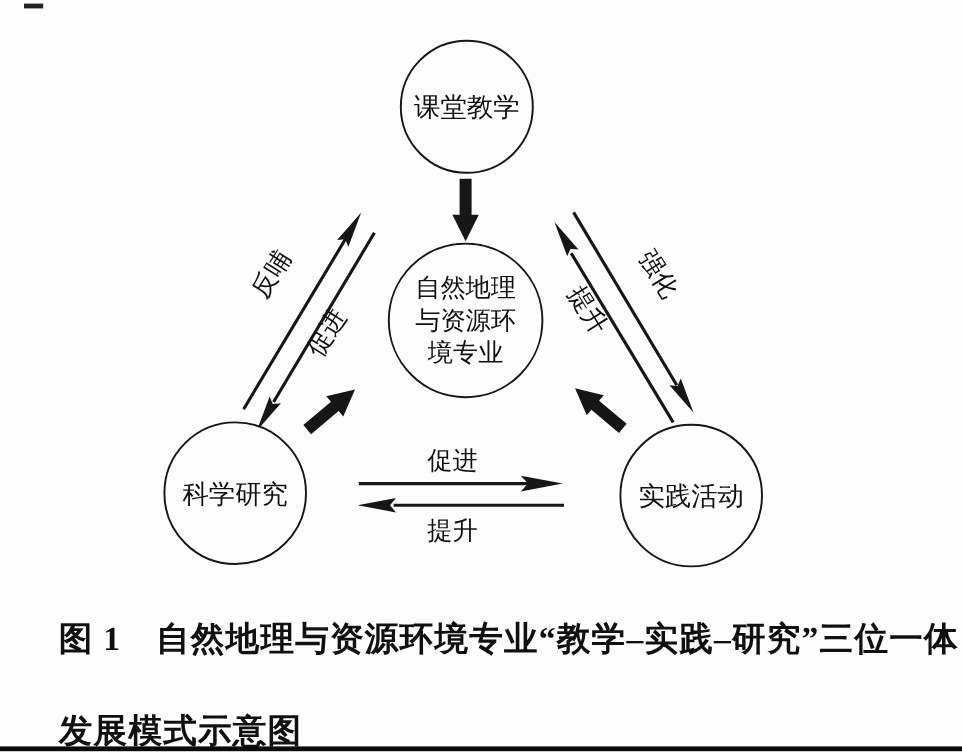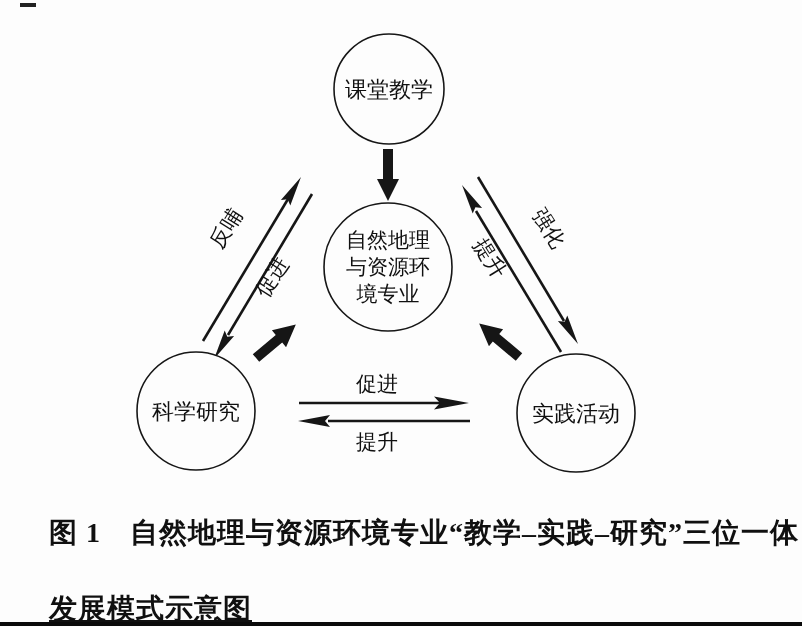--- a/index.html
+++ b/index.html
@@ -15,21 +15,21 @@
   }
   .bottom-strip{
     position:absolute;left:0;top:622px;width:802px;height:4px;background:#0a0a0a;
   }
   .caption{
     position:absolute;left:8px;
     font-weight:bold;font-size:28px;color:#101010;
     letter-spacing:1px;white-space:nowrap;margin-left:41px;
   }
   .caption.line1{top:514px;}
-  .caption.line2{top:590px;text-decoration:underline;}
+  .caption.line2{top:590px;}
   svg{display:block;}
   svg text{
     fill:#101010;
     font-family:"Liberation Serif","DejaVu Serif",serif;
   }
   .node-circle{fill:#fdfdfd;stroke:#161616;stroke-width:1.6;}
   .node-label{font-size:22px;}
   .center-label{font-size:21px;}
   .edge-label{font-size:21px;}
   .conn{stroke:#161616;stroke-width:2.6;fill:none;}

